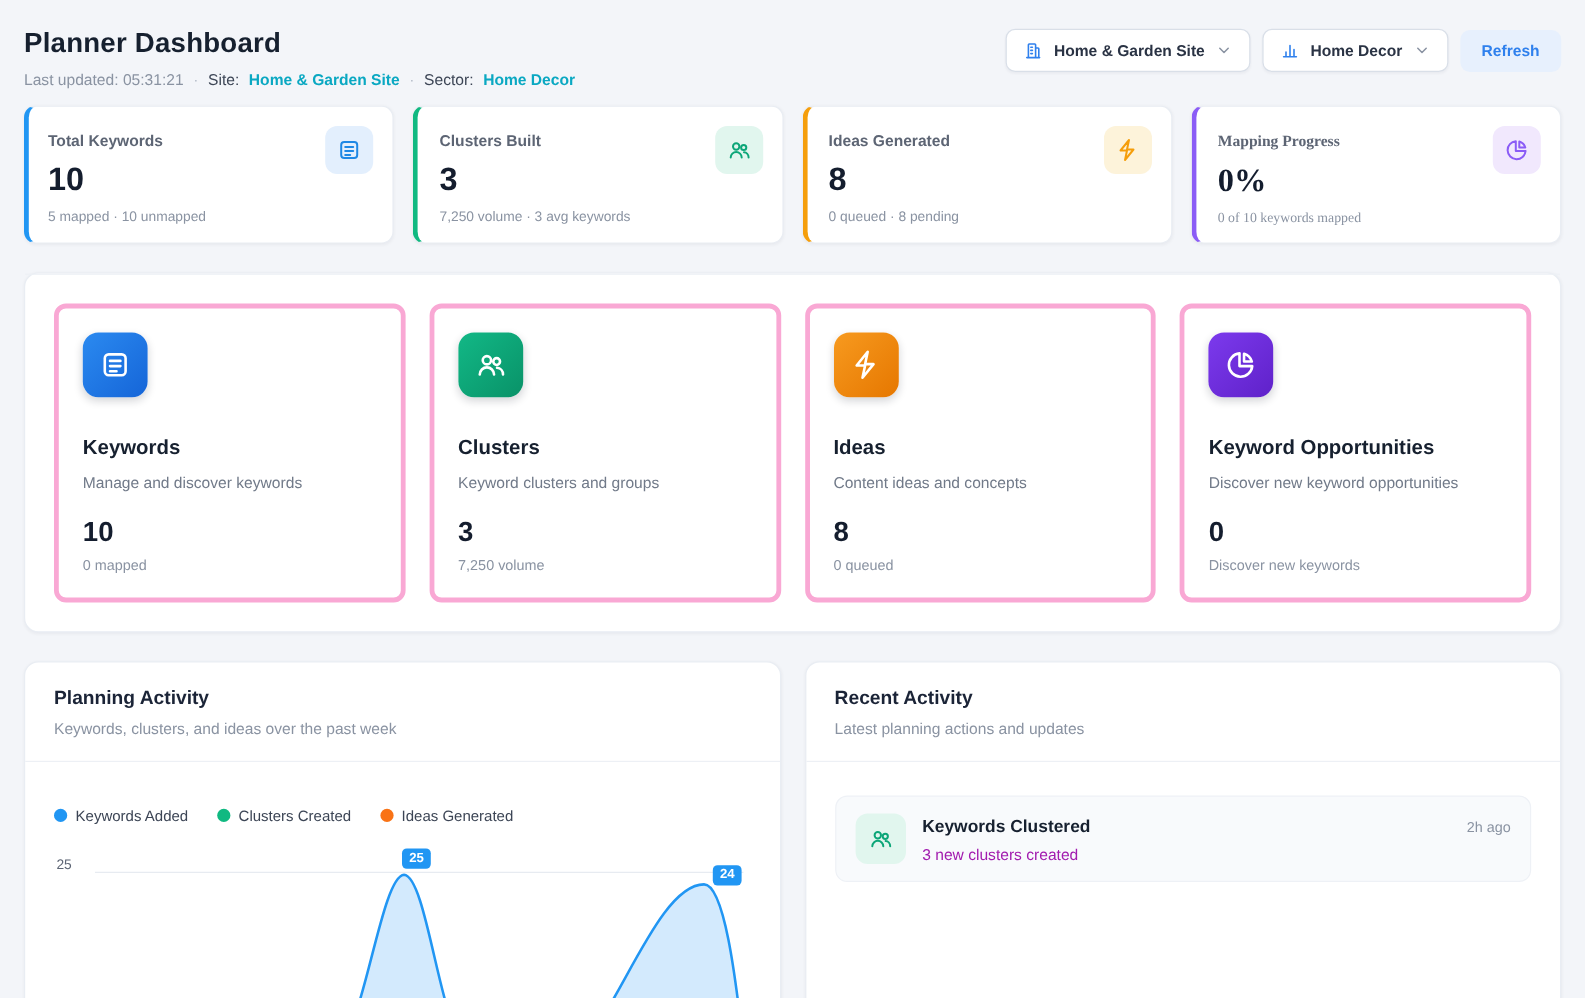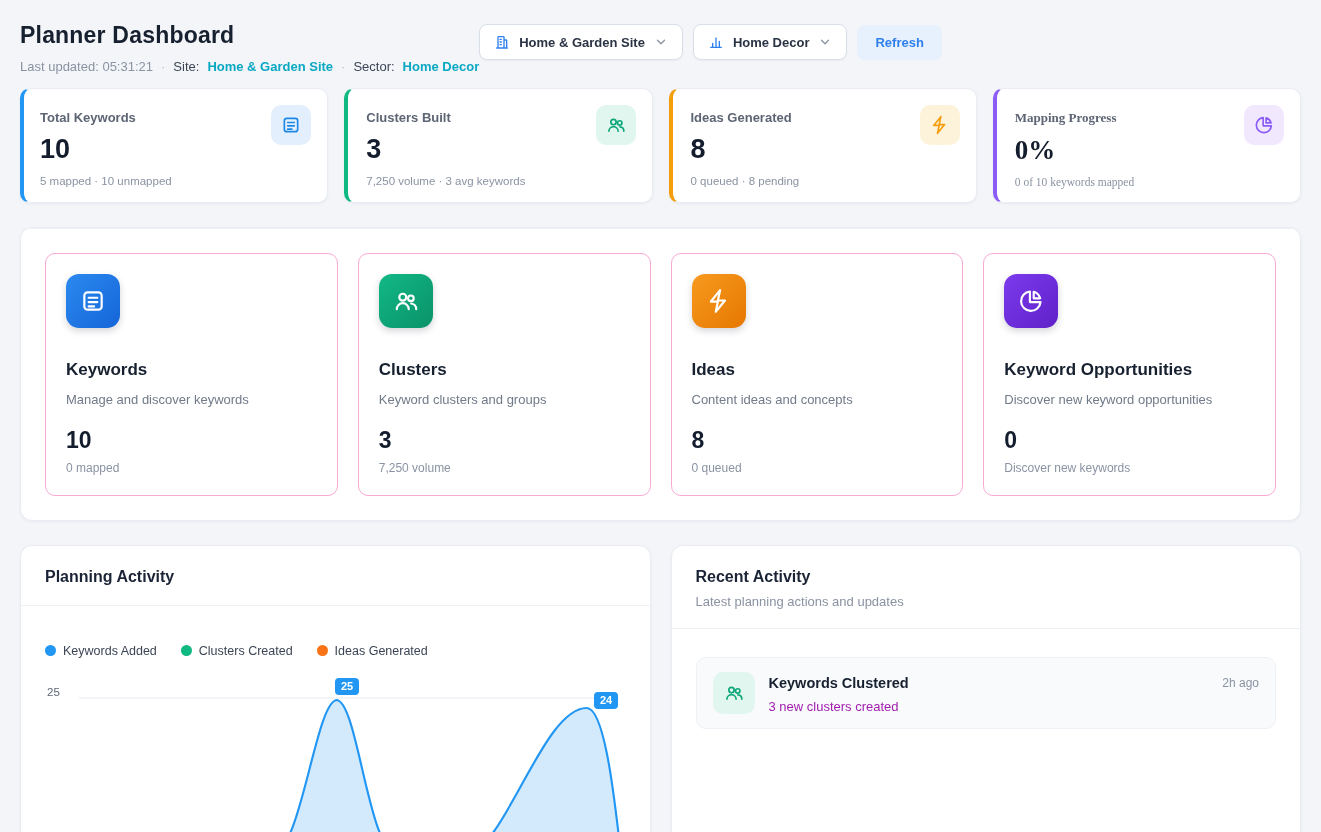--- a/index.html
+++ b/index.html
@@ -5,21 +5,21 @@
   * { box-sizing: border-box; margin: 0; padding: 0; }
   html, body { width: 1321px; height: 832px; overflow: hidden; }
   body {
     font-family: "Liberation Sans", sans-serif;
     background: #f3f5f9;
     color: #1b2437;
   }
   .page { padding: 16px 20px; }
 
   
-  .header-row { display: flex; align-items: flex-start; }
+  .header-row { display: flex; justify-content: space-between; align-items: flex-start; }
   .page-title { font-size: 23px; font-weight: 700; color: #16202f; letter-spacing: .2px; padding-top: 6px; }
   .sub-row { margin-top: 10px; font-size: 13px; color: #8a93a2; display: flex; align-items: center; gap: 8px; }
   .sub-label { color: #3c4555; font-weight: 400; }
   .sub-link { color: #0aa8c2; font-weight: 600; cursor: pointer; }
   .dot-sep { color: #b6bdc9; }
   .header-controls { display: flex; gap: 10px; align-items: center; padding-top: 8px; }
   .selector {
     display: flex; align-items: center; gap: 9px;
     background: #fff; border: 1px solid #d9dfe8; border-radius: 8px;
     padding: 9px 14px; font-size: 13px; font-weight: 600; color: #2a3344; cursor: pointer;
@@ -63,21 +63,21 @@
     box-shadow: 0 1px 3px rgba(16,24,40,.05);
   }
   .panel-header { padding: 22px 24px 19px; }
   .panel-title { font-size: 16px; font-weight: 700; color: #1b2437; }
   .panel-subtitle { font-size: 13px; color: #8a93a2; margin-top: 8px; }
   .panel-divider { height: 1px; background: #edf0f5; }
 
   
   .modules-grid { display: grid; grid-template-columns: repeat(4, 1fr); gap: 20px; padding: 24px; }
   .module-card {
-    border: 1px solid #f9a8d4; border-radius: 10px; padding: 20px;
+    border: 4px solid #f9a8d4; border-radius: 10px; padding: 20px;
     cursor: pointer; display: flex; flex-direction: column; min-height: 226px; background: #fff;
   }
   .module-icon {
     width: 54px; height: 54px; border-radius: 13px; color: #fff; flex: none;
     display: flex; align-items: center; justify-content: center;
     box-shadow: 0 3px 7px rgba(16,24,40,.18);
   }
   .module-icon.blue   { background: linear-gradient(135deg, #2b8af0, #1565d8); }
   .module-icon.green  { background: linear-gradient(135deg, #12b886, #099268); }
   .module-icon.orange { background: linear-gradient(135deg, #f79a1f, #e67700); }
@@ -272,20 +272,21 @@
         <div class="module-sub">Discover new keywords</div>
       </div>
     </div>
   </div>
 
   <div class="bottom-grid" style="margin-top:24px;">
 
     <div class="panel" style="margin-top:0;">
       <div class="panel-header">
         <div class="panel-title">Planning Activity</div>
+        <div class="panel-subtitle">Keywords, clusters, and ideas over the past week</div>
       </div>
       <div class="panel-divider"></div>
       <div class="chart-wrap">
         <div class="legend-row">
           <div class="legend-item">
             <span class="legend-dot dot-blue"></span>
             <span>Keywords Added</span>
           </div>
           <div class="legend-item">
             <span class="legend-dot dot-green"></span>

